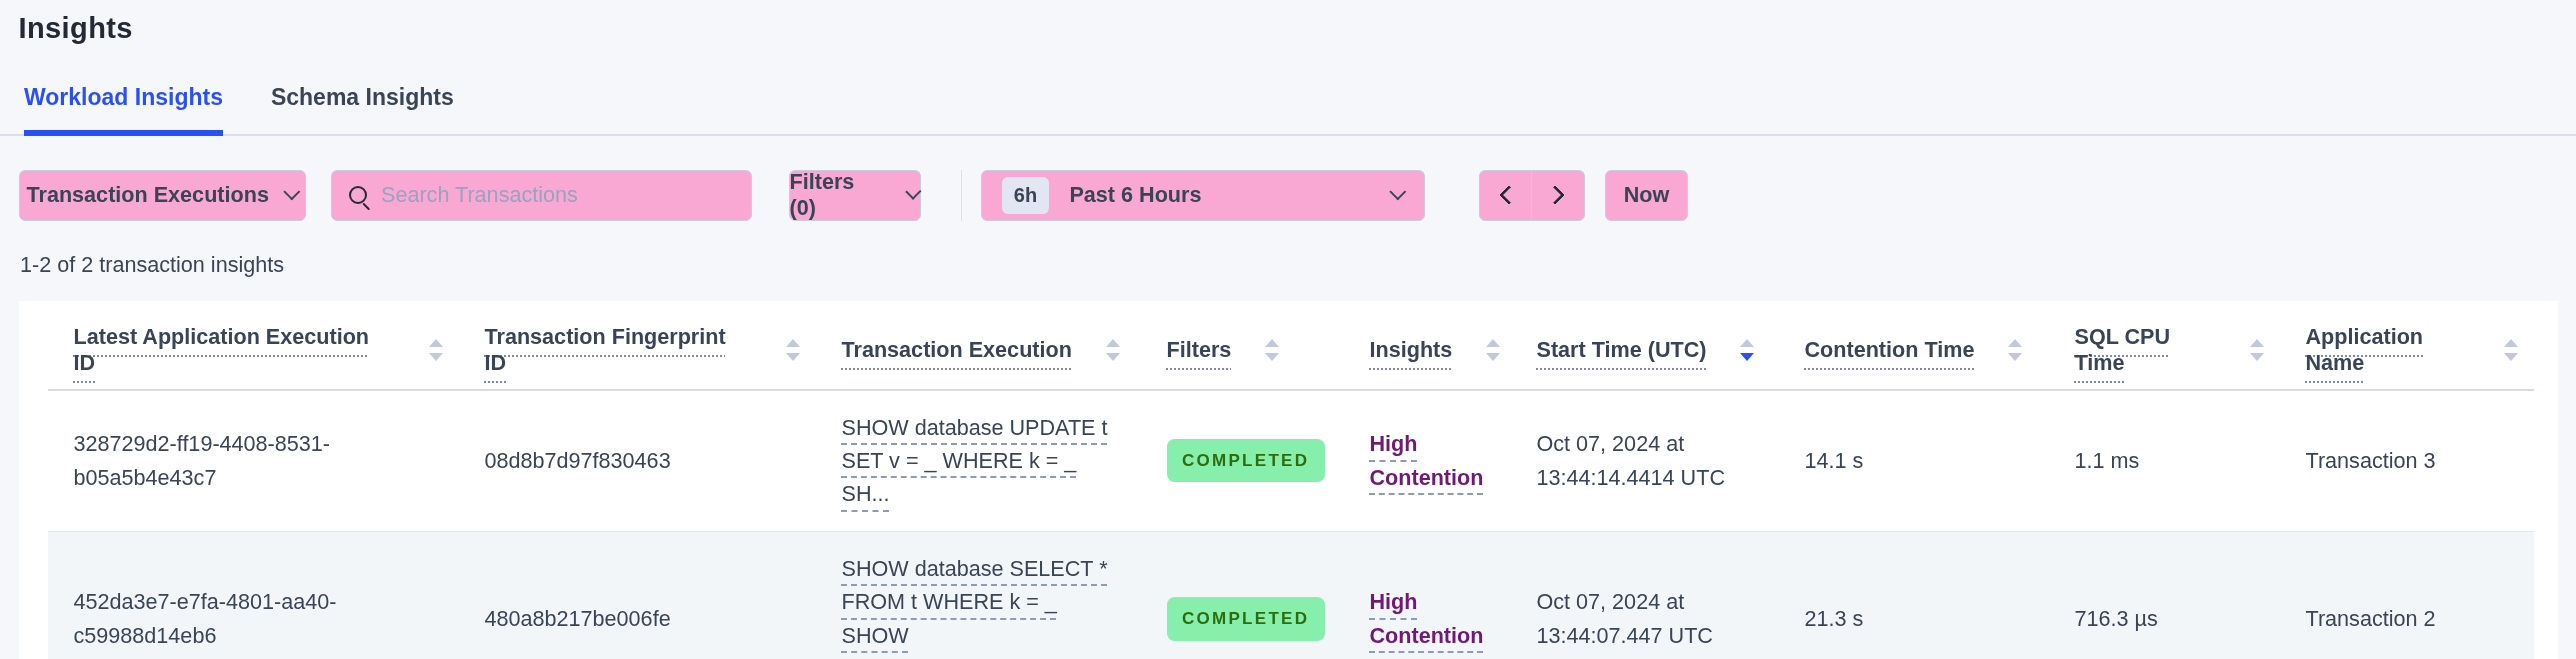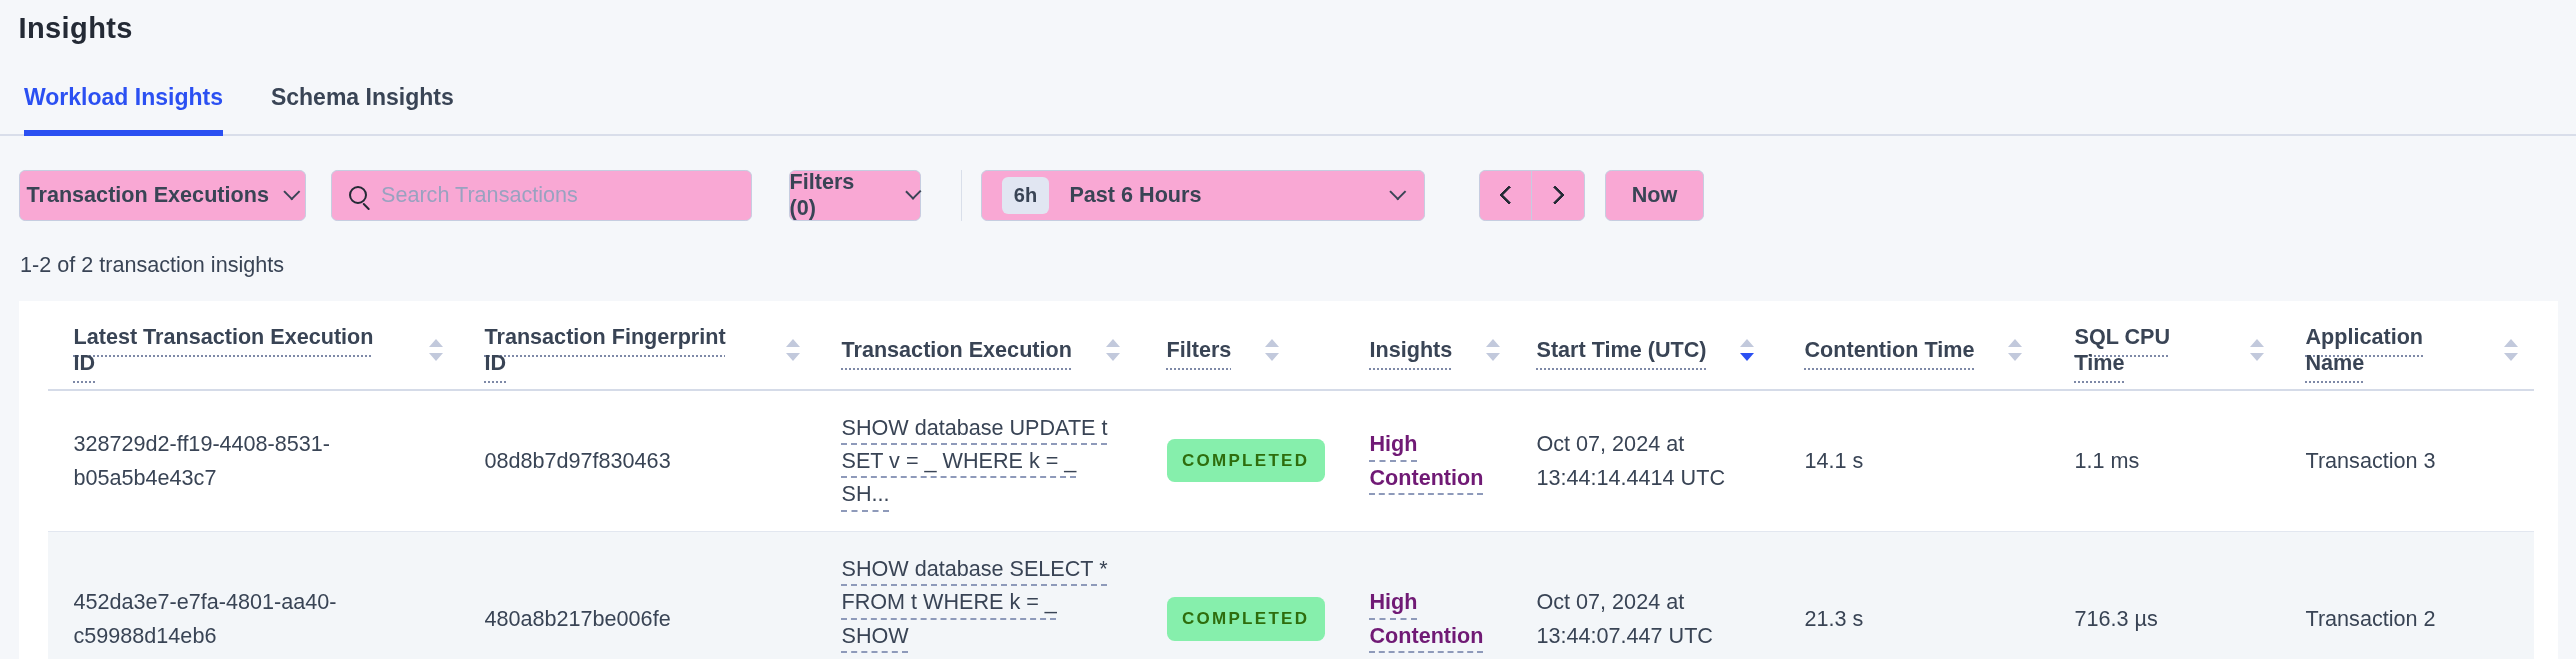--- a/index.html
+++ b/index.html
@@ -72,21 +72,21 @@
     border-radius: 6.2px;
     padding: 7px 12.3px;
     font-size: 20px;
     font-weight: 700;
     margin-right: 20px;
   }
   .time-picker .chev { margin-left: auto; }
   .arrow-group { display: flex; margin-left: 54px; }
   .btn-arrow { width: 54px; justify-content: center; border-radius: 6.2px 0 0 6.2px; }
   .btn-arrow.next { border-radius: 0 6.2px 6.2px 0; margin-left: -1.5px; }
-  .btn-now { width: 99px; margin-left: 20px; justify-content: center; }
+  .btn-now { width: 83px; margin-left: 20px; justify-content: center; }
 
   
   .chev {
     display: inline-block; width: 11.6px; height: 11.6px;
     border-right: 2.3px solid #394455; border-bottom: 2.3px solid #394455;
     transform: rotate(45deg) translate(-2.3px,-2.3px);
   }
   .arrow-glyph {
     display: inline-block; width: 14px; height: 14px;
     border-right: 3.9px solid #242a35; border-bottom: 3.9px solid #242a35;
@@ -243,21 +243,21 @@
         <col style="width:167px">
         <col style="width:268px">
       <col style="width:270px">
         <col style="width:231px">
         <col style="width:254px">
     </colgroup>
     <thead>
       <tr>
         <th>
           <div class="th-inner">
-            <span class="th-label">Latest Transaction Execution ID</span>
+            <span class="th-label">Latest Application Execution ID</span>
             <span class="sort-icon">
                 <span class="tri up"></span>
                 <span class="tri down"></span>
               </span>
           </div>
         </th>
         <th>
           <div class="th-inner">
             <span class="th-label">Transaction Fingerprint ID</span>
             <span class="sort-icon">

